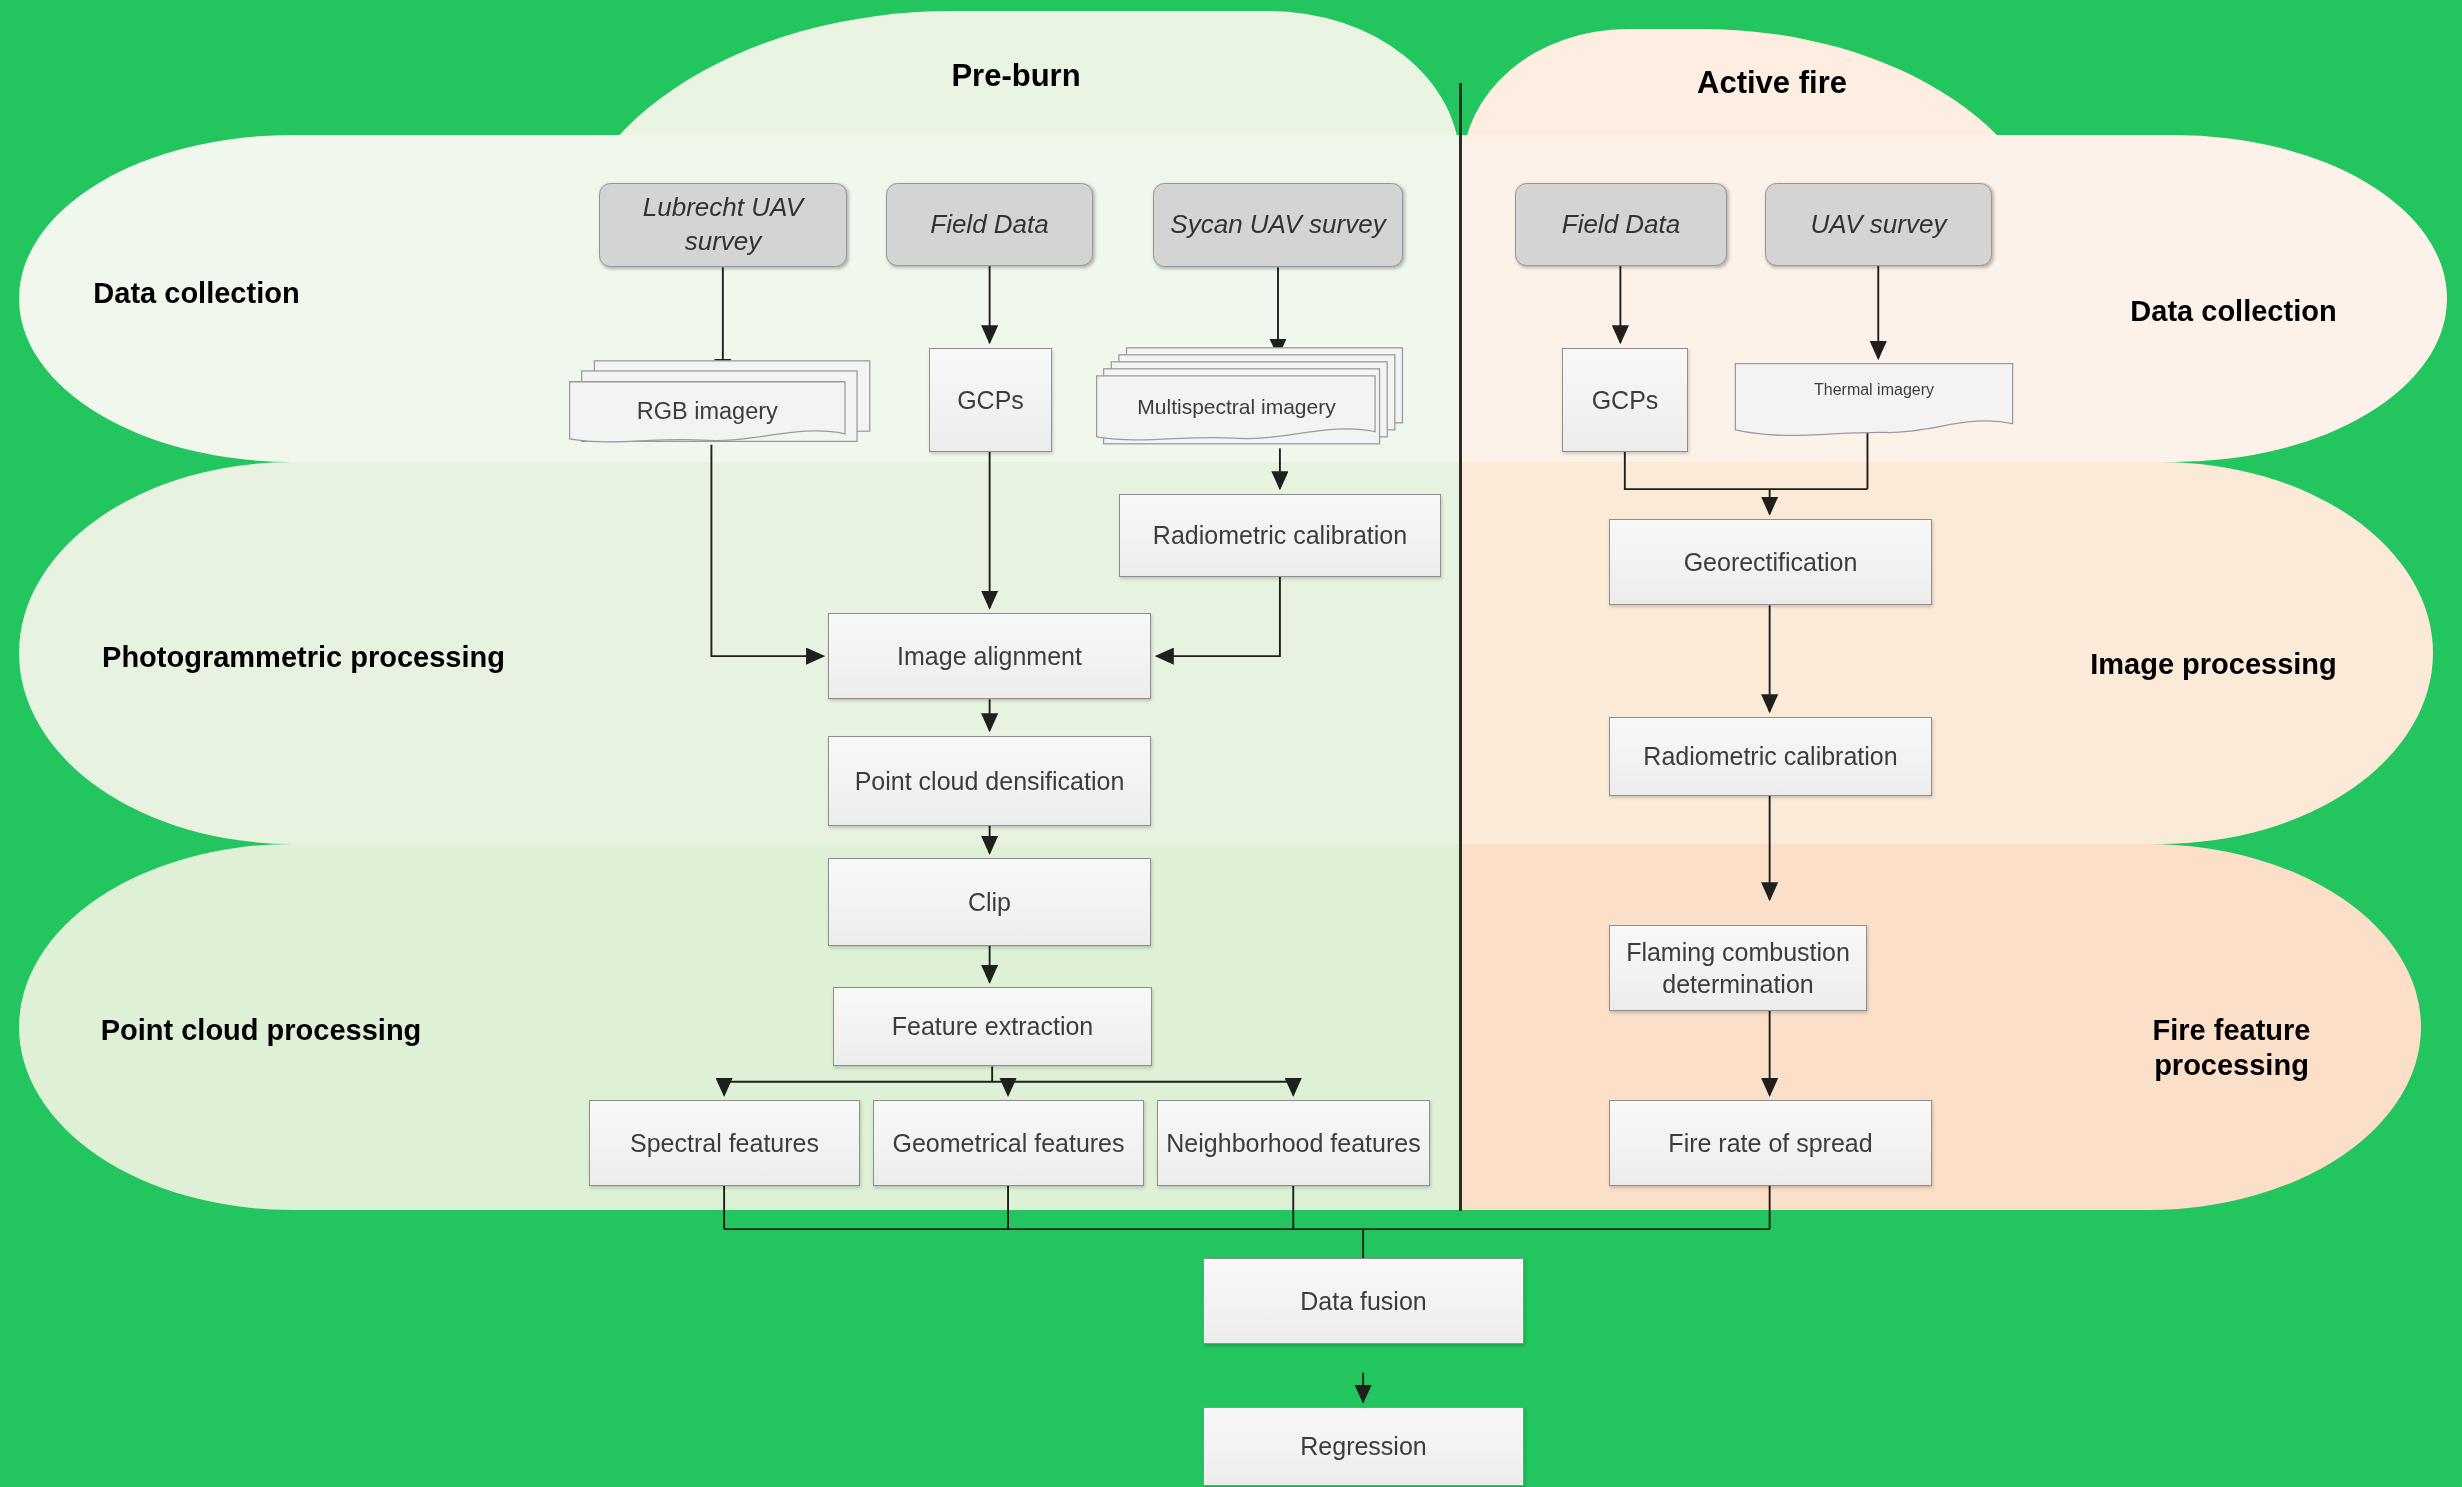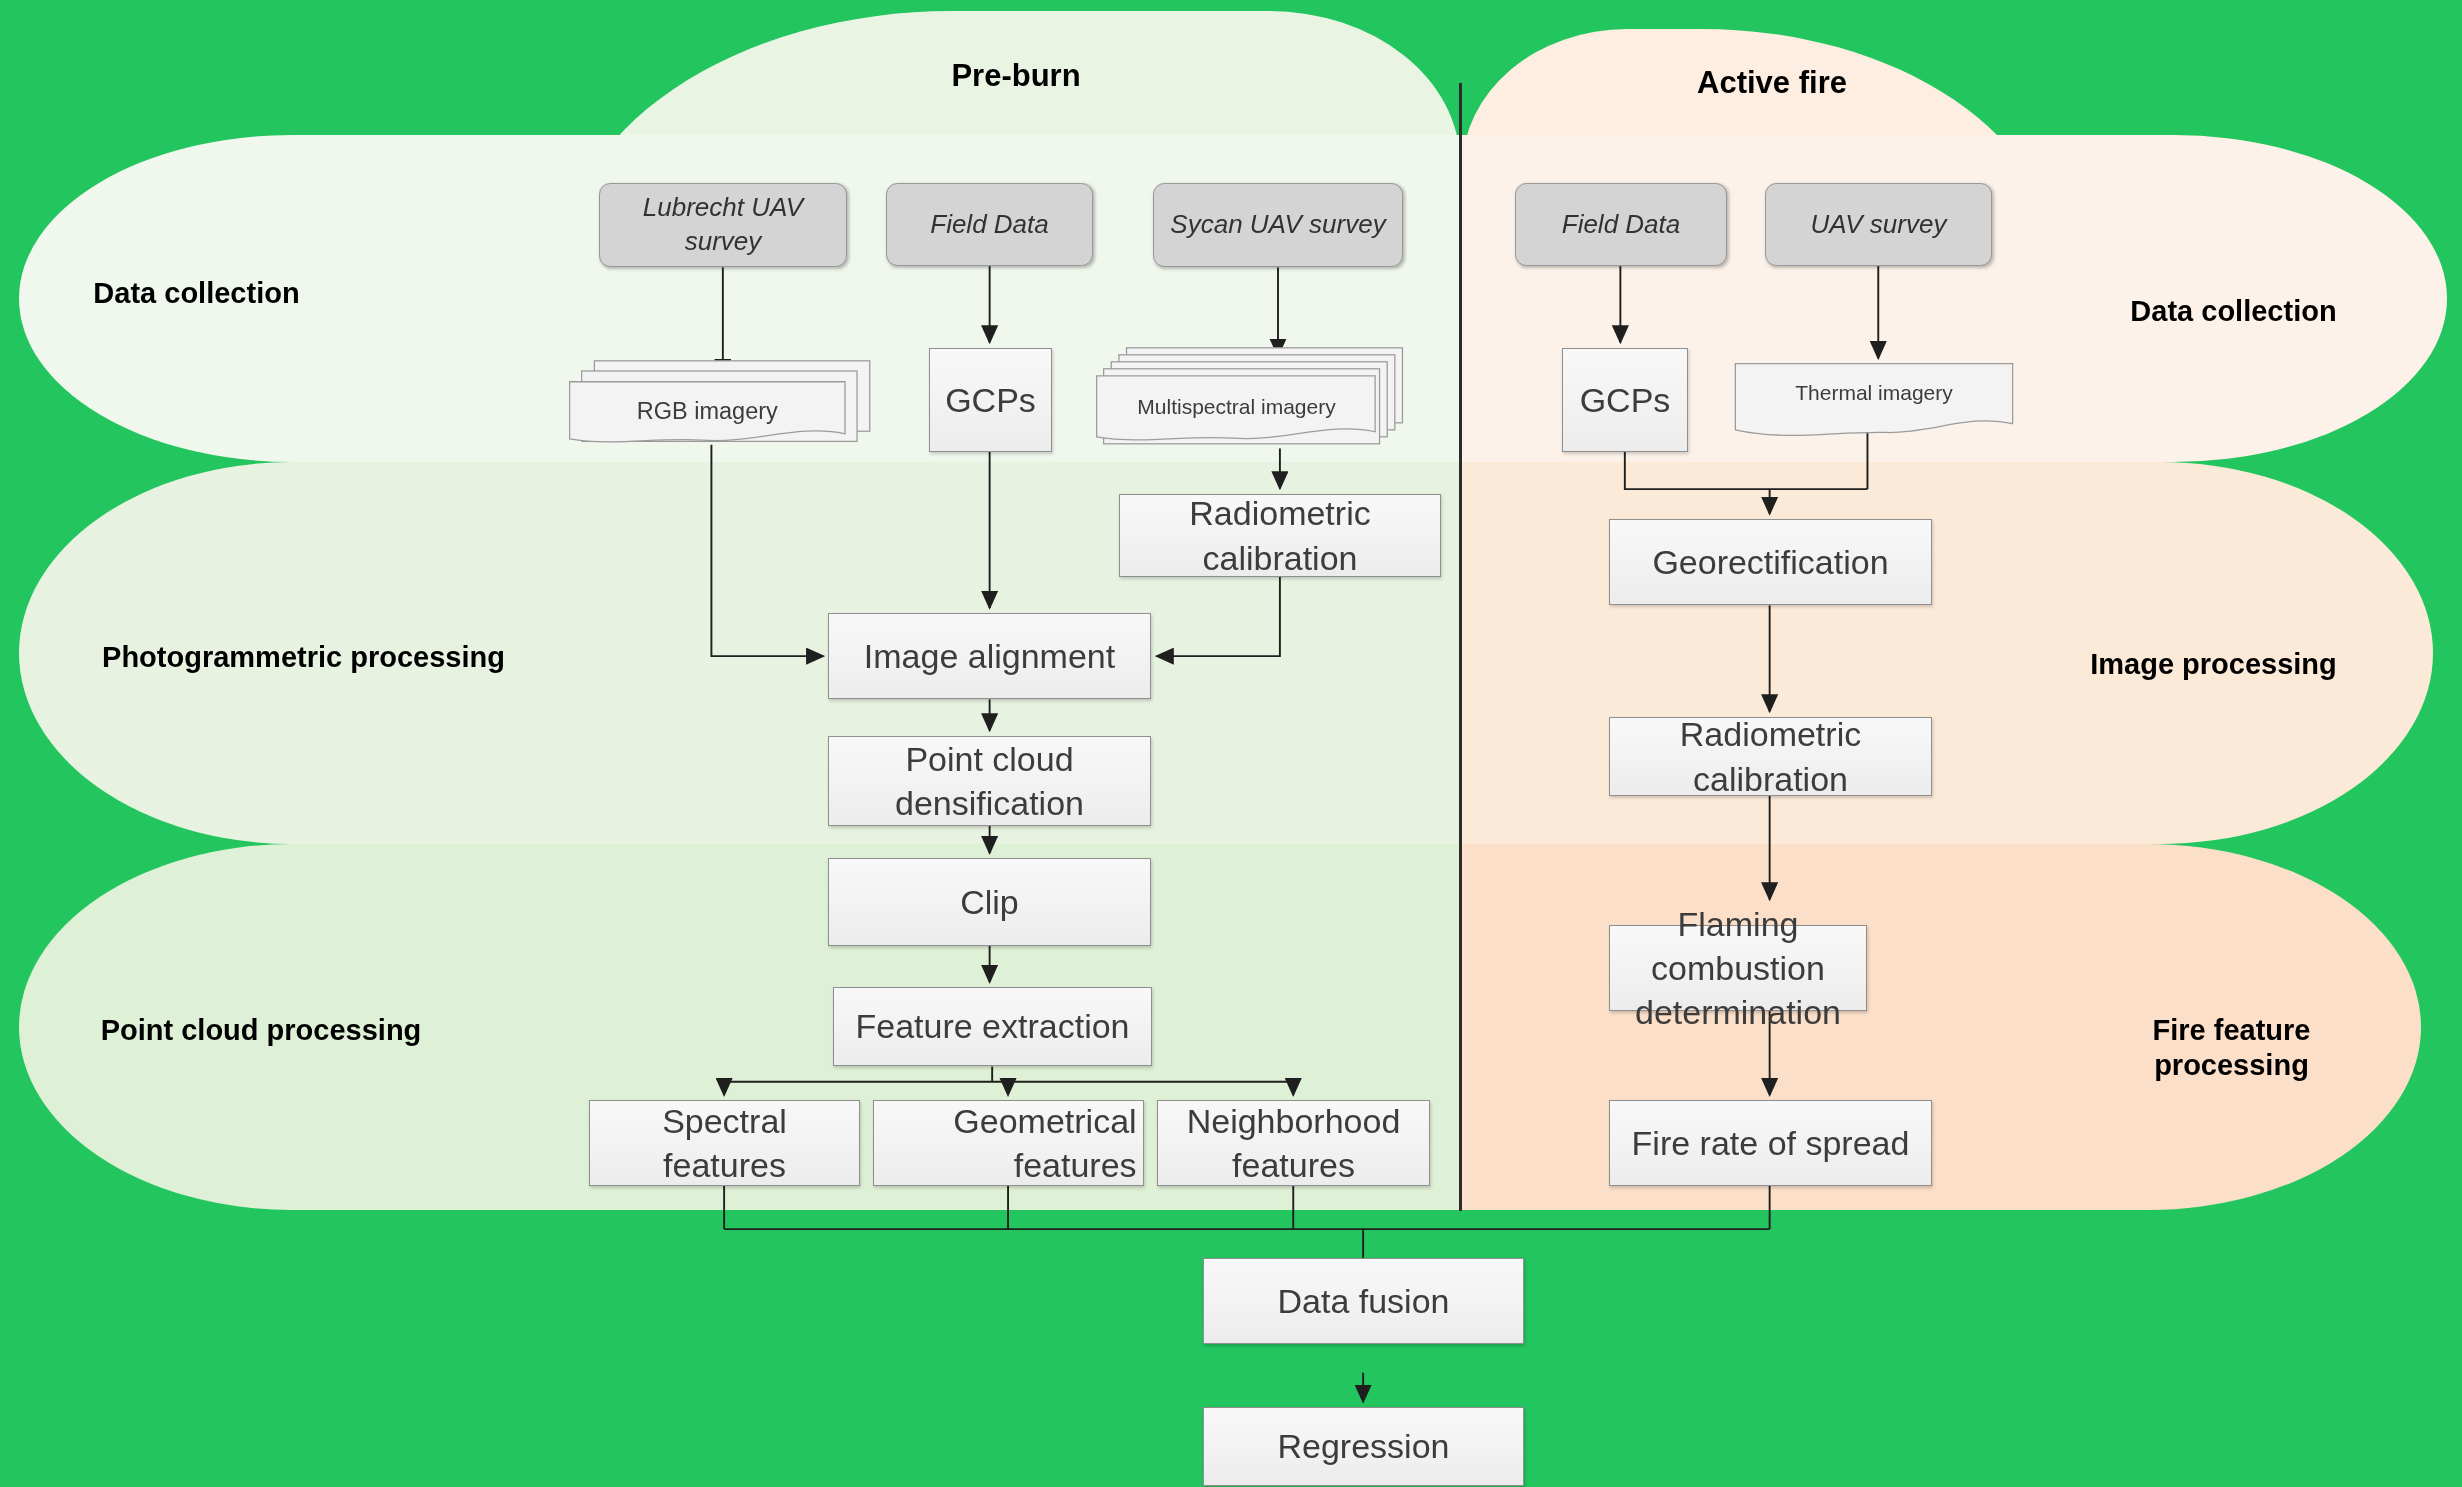--- a/index.html
+++ b/index.html
@@ -16,21 +16,21 @@
     position:absolute; font-weight:bold; font-size:31px; color:#000;
     text-align:center;
   }
   .stage-label {
     position:absolute; font-weight:bold; font-size:29px; color:var(--label);
     text-align:center; line-height:1.2;
   }
   .node {
     position:absolute; box-sizing:border-box;
     display:flex; align-items:center; justify-content:center;
-    text-align:center; color:var(--text); font-size:34px; line-height:1.3;
+    text-align:center; color:var(--text); font-size:25px; line-height:1.3;
     padding:2.5px 6.4px;
   }
   .process {
     background:linear-gradient(180deg,#f8f8f8 0%,#f2f2f2 55%,#ececec 100%);
     border:1.3px solid var(--node-border);
     box-shadow:1.3px 1.9px 3.2px rgba(0,0,0,0.18);
   }
   .input {
     background:var(--input-fill);
     border:1.3px solid var(--input-border);
@@ -140,21 +140,21 @@
       <rect class="sheet" x="12" y="34" width="434" height="118"></rect>
       <path class="sheet" d="M1,45 L439,45 L439,133 C365,117 295,149 215,143 C145,138 72,153 1,141 Z"></path>
     </svg>
     <span class="doc-label" style="left:-14px; top:48px; font-size:21px;">Multispectral imagery</span>
   </div>
 
   <div class="doc" style="left:1734px; top:363px; width:280px; height:84px;">
     <svg width="280" height="84" viewBox="0 0 441 133">
       <path class="sheet" d="M1,1 L440,1 L440,96 C370,80 310,112 240,110 C160,108 80,124 1,106 Z"></path>
     </svg>
-    <span class="doc-label" style="left:0; top:18px; font-size:21px;">Thermal imagery</span>
+    <span class="doc-label" style="left:0; top:18px; font-size:16px;">Thermal imagery</span>
   </div>
 
   <div class="node process" style="left:929px; top:348px; width:123px; height:104px;">GCPs</div>
   <div class="node process" style="left:1562px; top:348px; width:126px; height:104px;">GCPs</div>
   <div class="node process" style="left:1119px; top:494px; width:322px; height:83px;">Radiometric calibration</div>
   <div class="node process" style="left:1609px; top:519px; width:323px; height:86px;">Georectification</div>
   <div class="node process" style="left:828px; top:613px; width:323px; height:86px;">Image alignment</div>
   <div class="node process" style="left:828px; top:736px; width:323px; height:90px;">Point cloud densification</div>
   <div class="node process" style="left:1609px; top:717px; width:323px; height:79px;">Radiometric calibration</div>
   <div class="node process" style="left:828px; top:858px; width:323px; height:88px;">Clip</div>

